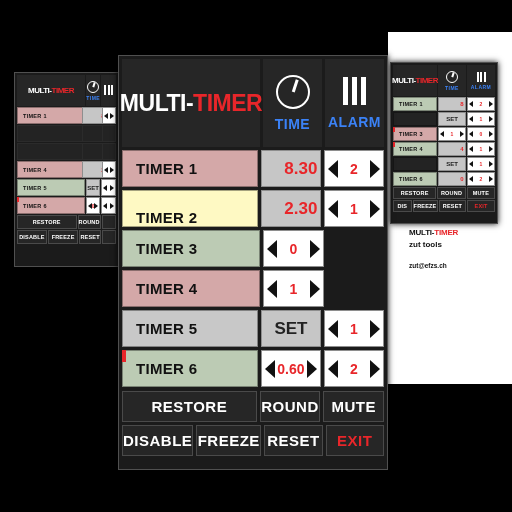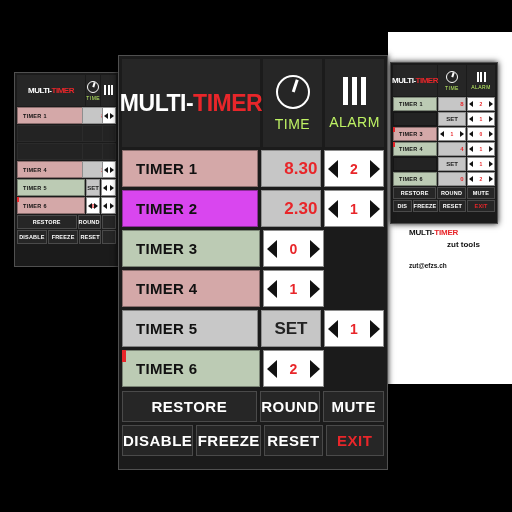--- a/index.html
+++ b/index.html
@@ -35,21 +35,21 @@
   .brand-text .r { color: #e8262a; }
 
   .clock-ico { border: 2px solid #fff; border-radius: 50%; position: relative; }
   .clock-ico::after {
     content: ""; position: absolute; background: #fff;
     left: 50%; bottom: 50%; transform-origin: bottom center;
     transform: translateX(-50%) rotate(18deg);
   }
   .alarm-ico { display: flex; align-items: flex-end; }
   .alarm-ico i { display: block; background: #fff; }
-  .hdr-label { color: #bef264; font-weight: normal; letter-spacing: 0.5px; text-align: center; }
+  .hdr-label { color: #3b82f6; font-weight: bold; letter-spacing: 0.5px; text-align: center; }
 
   .body-rows { display: flex; flex-direction: column; }
   .trow { display: flex; }
   .name-cell, .time-cell, .alarm-cell {
     display: flex; align-items: center; justify-content: center;
     position: relative;
   }
   .name-plate {
     width: 100%; height: 100%;
     display: flex; align-items: center;
@@ -148,21 +148,21 @@
   #panel-right .name-cell { width: 44px; }
   #panel-right .time-cell { width: 28px; }
   #panel-right .alarm-cell{ width: 28px; }
   #panel-right .btn-row { height: 12px; gap: 1px; }
 
   
   #caption { position: absolute; left: 409px; top: 228px; width: 100px; }
   #caption .cap-brand { font-size: 8px; font-weight: bold; letter-spacing: -0.2px; }
   #caption .cap-brand .w { color: #111; }
   #caption .cap-brand .r { color: #e8262a; }
-  #caption .cap-sub   { font-size: 8px; font-weight: bold; color: #111; margin-top: 3px; margin-left: 38px; }
+  #caption .cap-sub   { font-size: 8px; font-weight: bold; color: #111; margin-top: 3px; }
   #caption .cap-mail  { font-size: 6.5px; font-weight: bold; color: #111; margin-top: 13px; }
 </style>
 </head>
 <body>
 
 <div id="bg-band-top"></div>
 <div id="bg-band-mid"></div>
 <div id="bg-band-bottom"></div>
 <div id="bg-black-left"></div>
 <div id="bg-white-right"></div>
@@ -481,21 +481,21 @@
         <div class="alarm-cell">
           <div class="spin">
             <span class="arrow-l"></span>
             <span class="v">2</span>
             <span class="arrow-r"></span>
           </div>
         </div>
       </div>
       <div class="trow">
         <div class="name-cell">
-          <div class="name-plate" style="background: #d946ef;">
+          <div class="name-plate" style="background: #fef9c3; align-items: flex-end;">
             <span>TIMER 2</span>
           </div>
         </div>
         <div class="time-cell">
           <div class="val-plate red">2.30</div>
         </div>
         <div class="alarm-cell">
           <div class="spin">
             <span class="arrow-l"></span>
             <span class="v">1</span>
@@ -546,20 +546,27 @@
             <span class="v">1</span>
             <span class="arrow-r"></span>
           </div>
         </div>
       </div>
       <div class="trow">
         <div class="name-cell">
           <div class="name-plate" style="background: rgb(188, 203, 180);">
             <span>TIMER 6</span>
             <span class="marker"></span>
+          </div>
+        </div>
+        <div class="time-cell">
+          <div class="spin">
+            <span class="arrow-l"></span>
+            <span class="v">0.60</span>
+            <span class="arrow-r"></span>
           </div>
         </div>
         <div class="alarm-cell">
           <div class="spin">
             <span class="arrow-l"></span>
             <span class="v">2</span>
             <span class="arrow-r"></span>
           </div>
         </div>
       </div>

